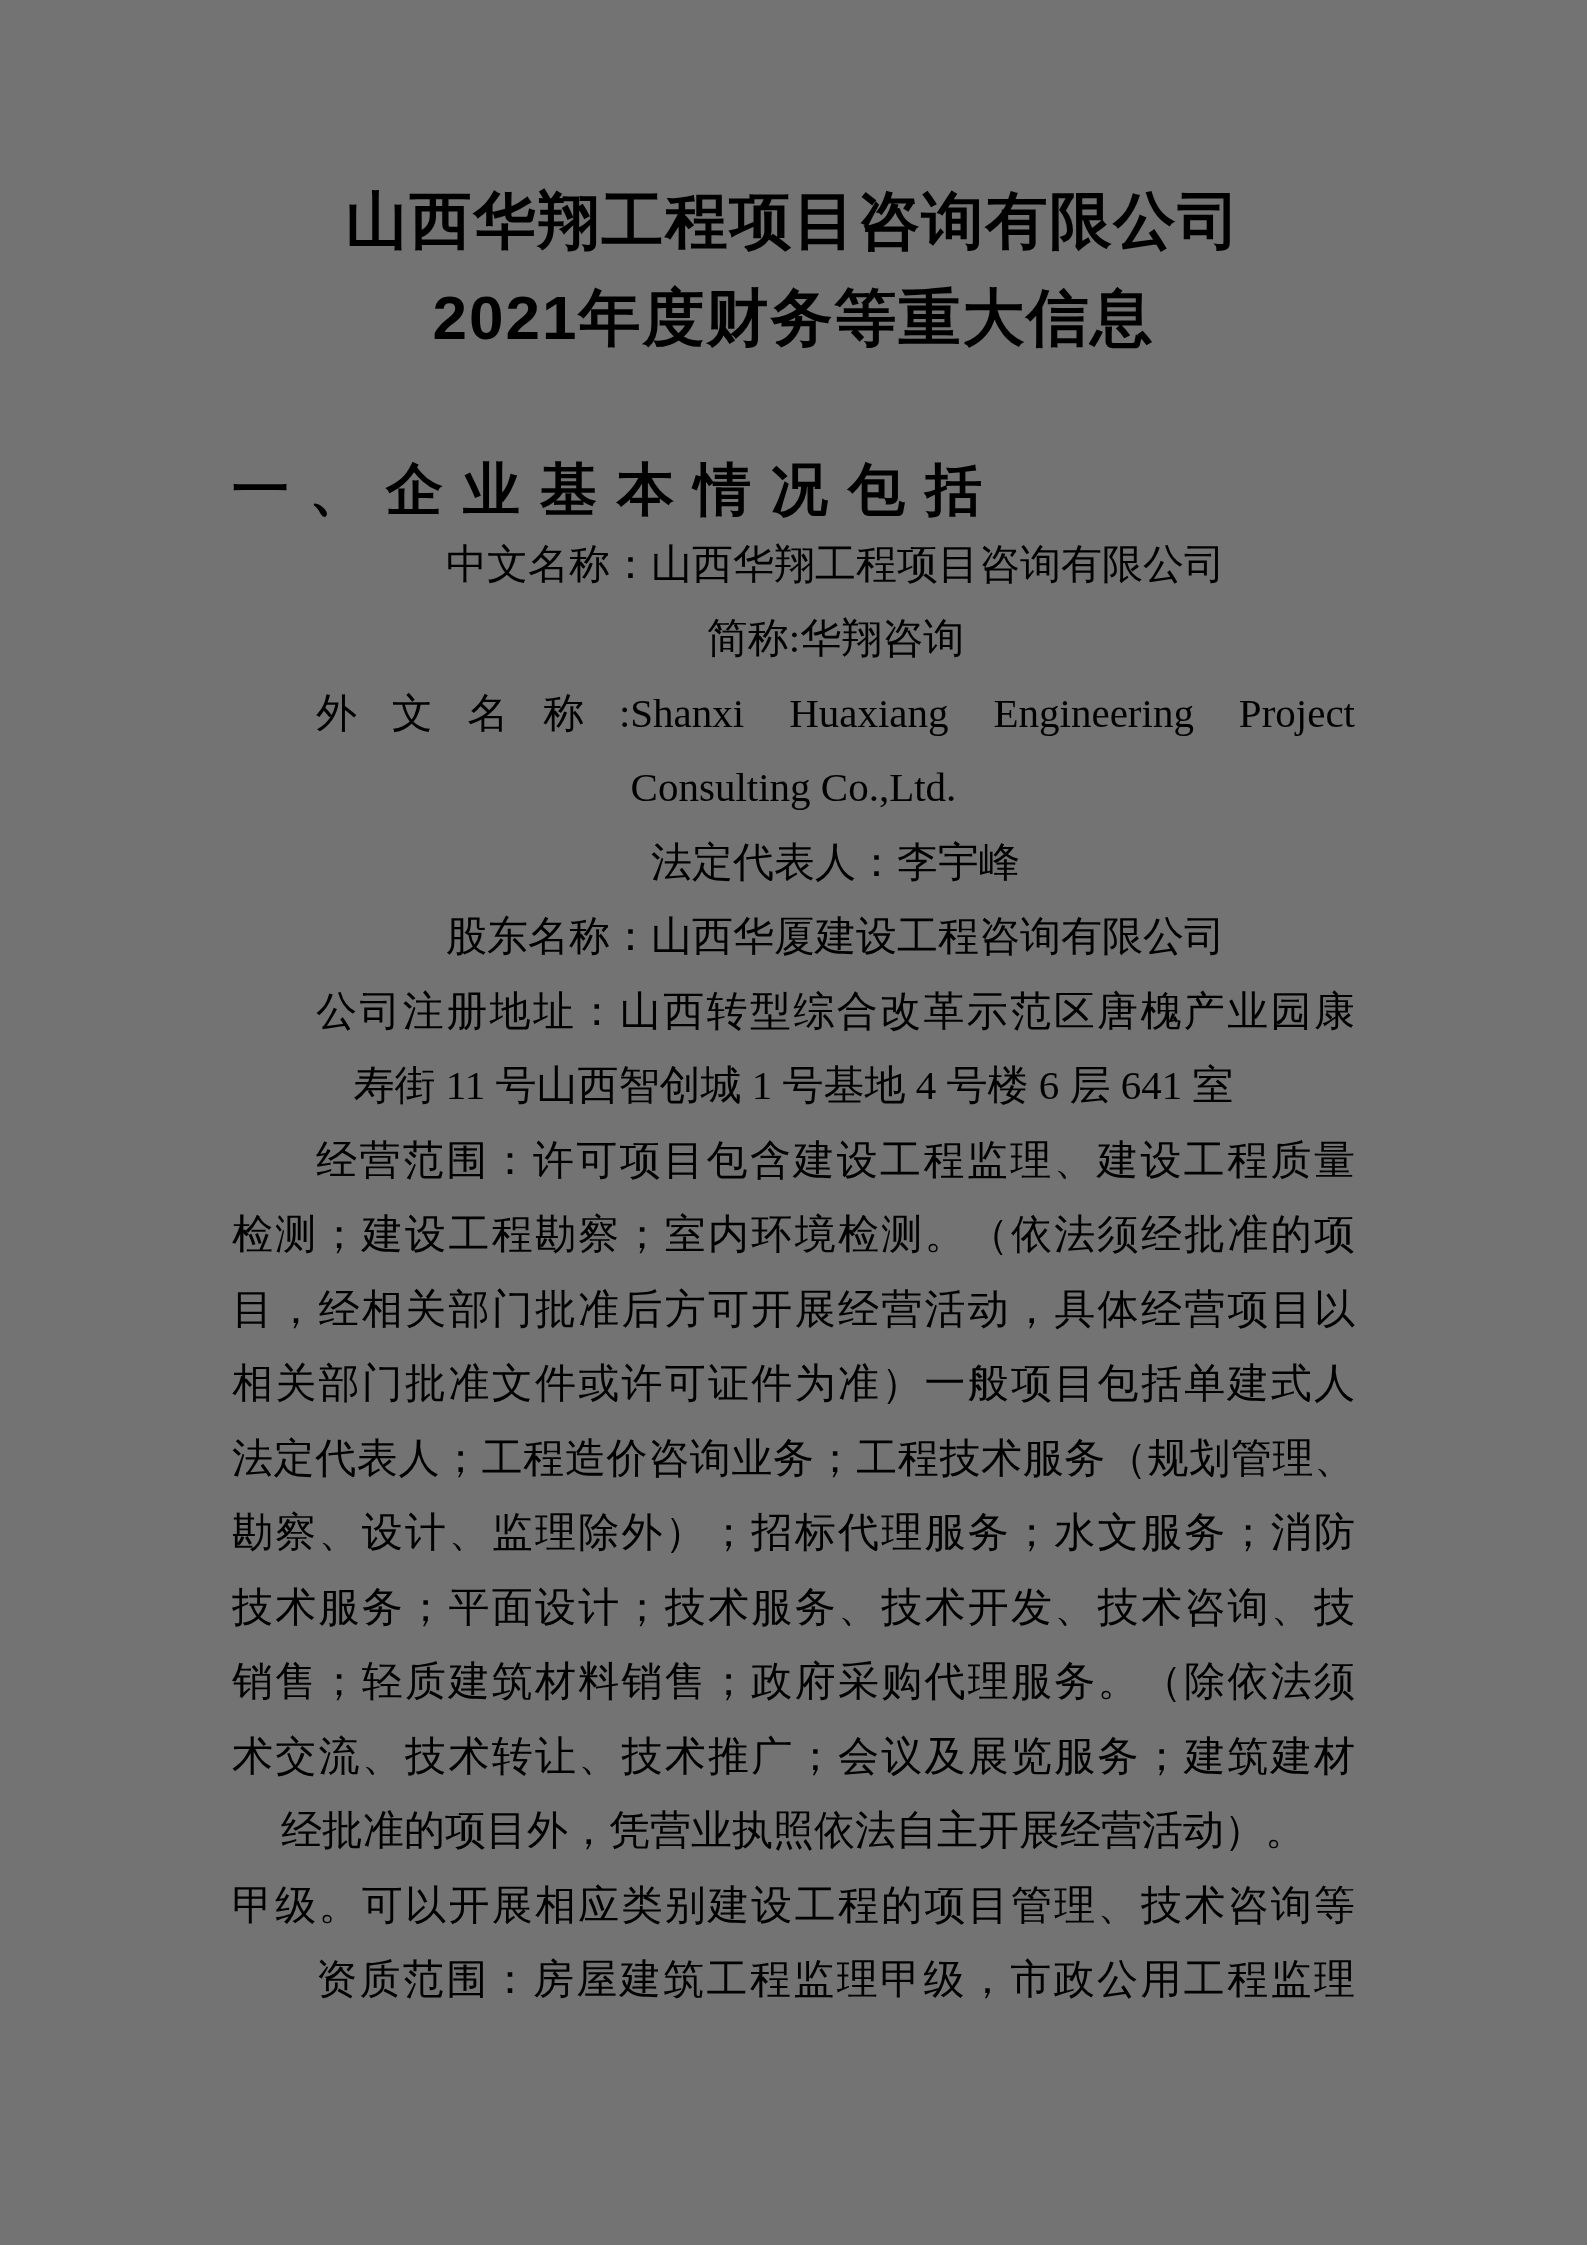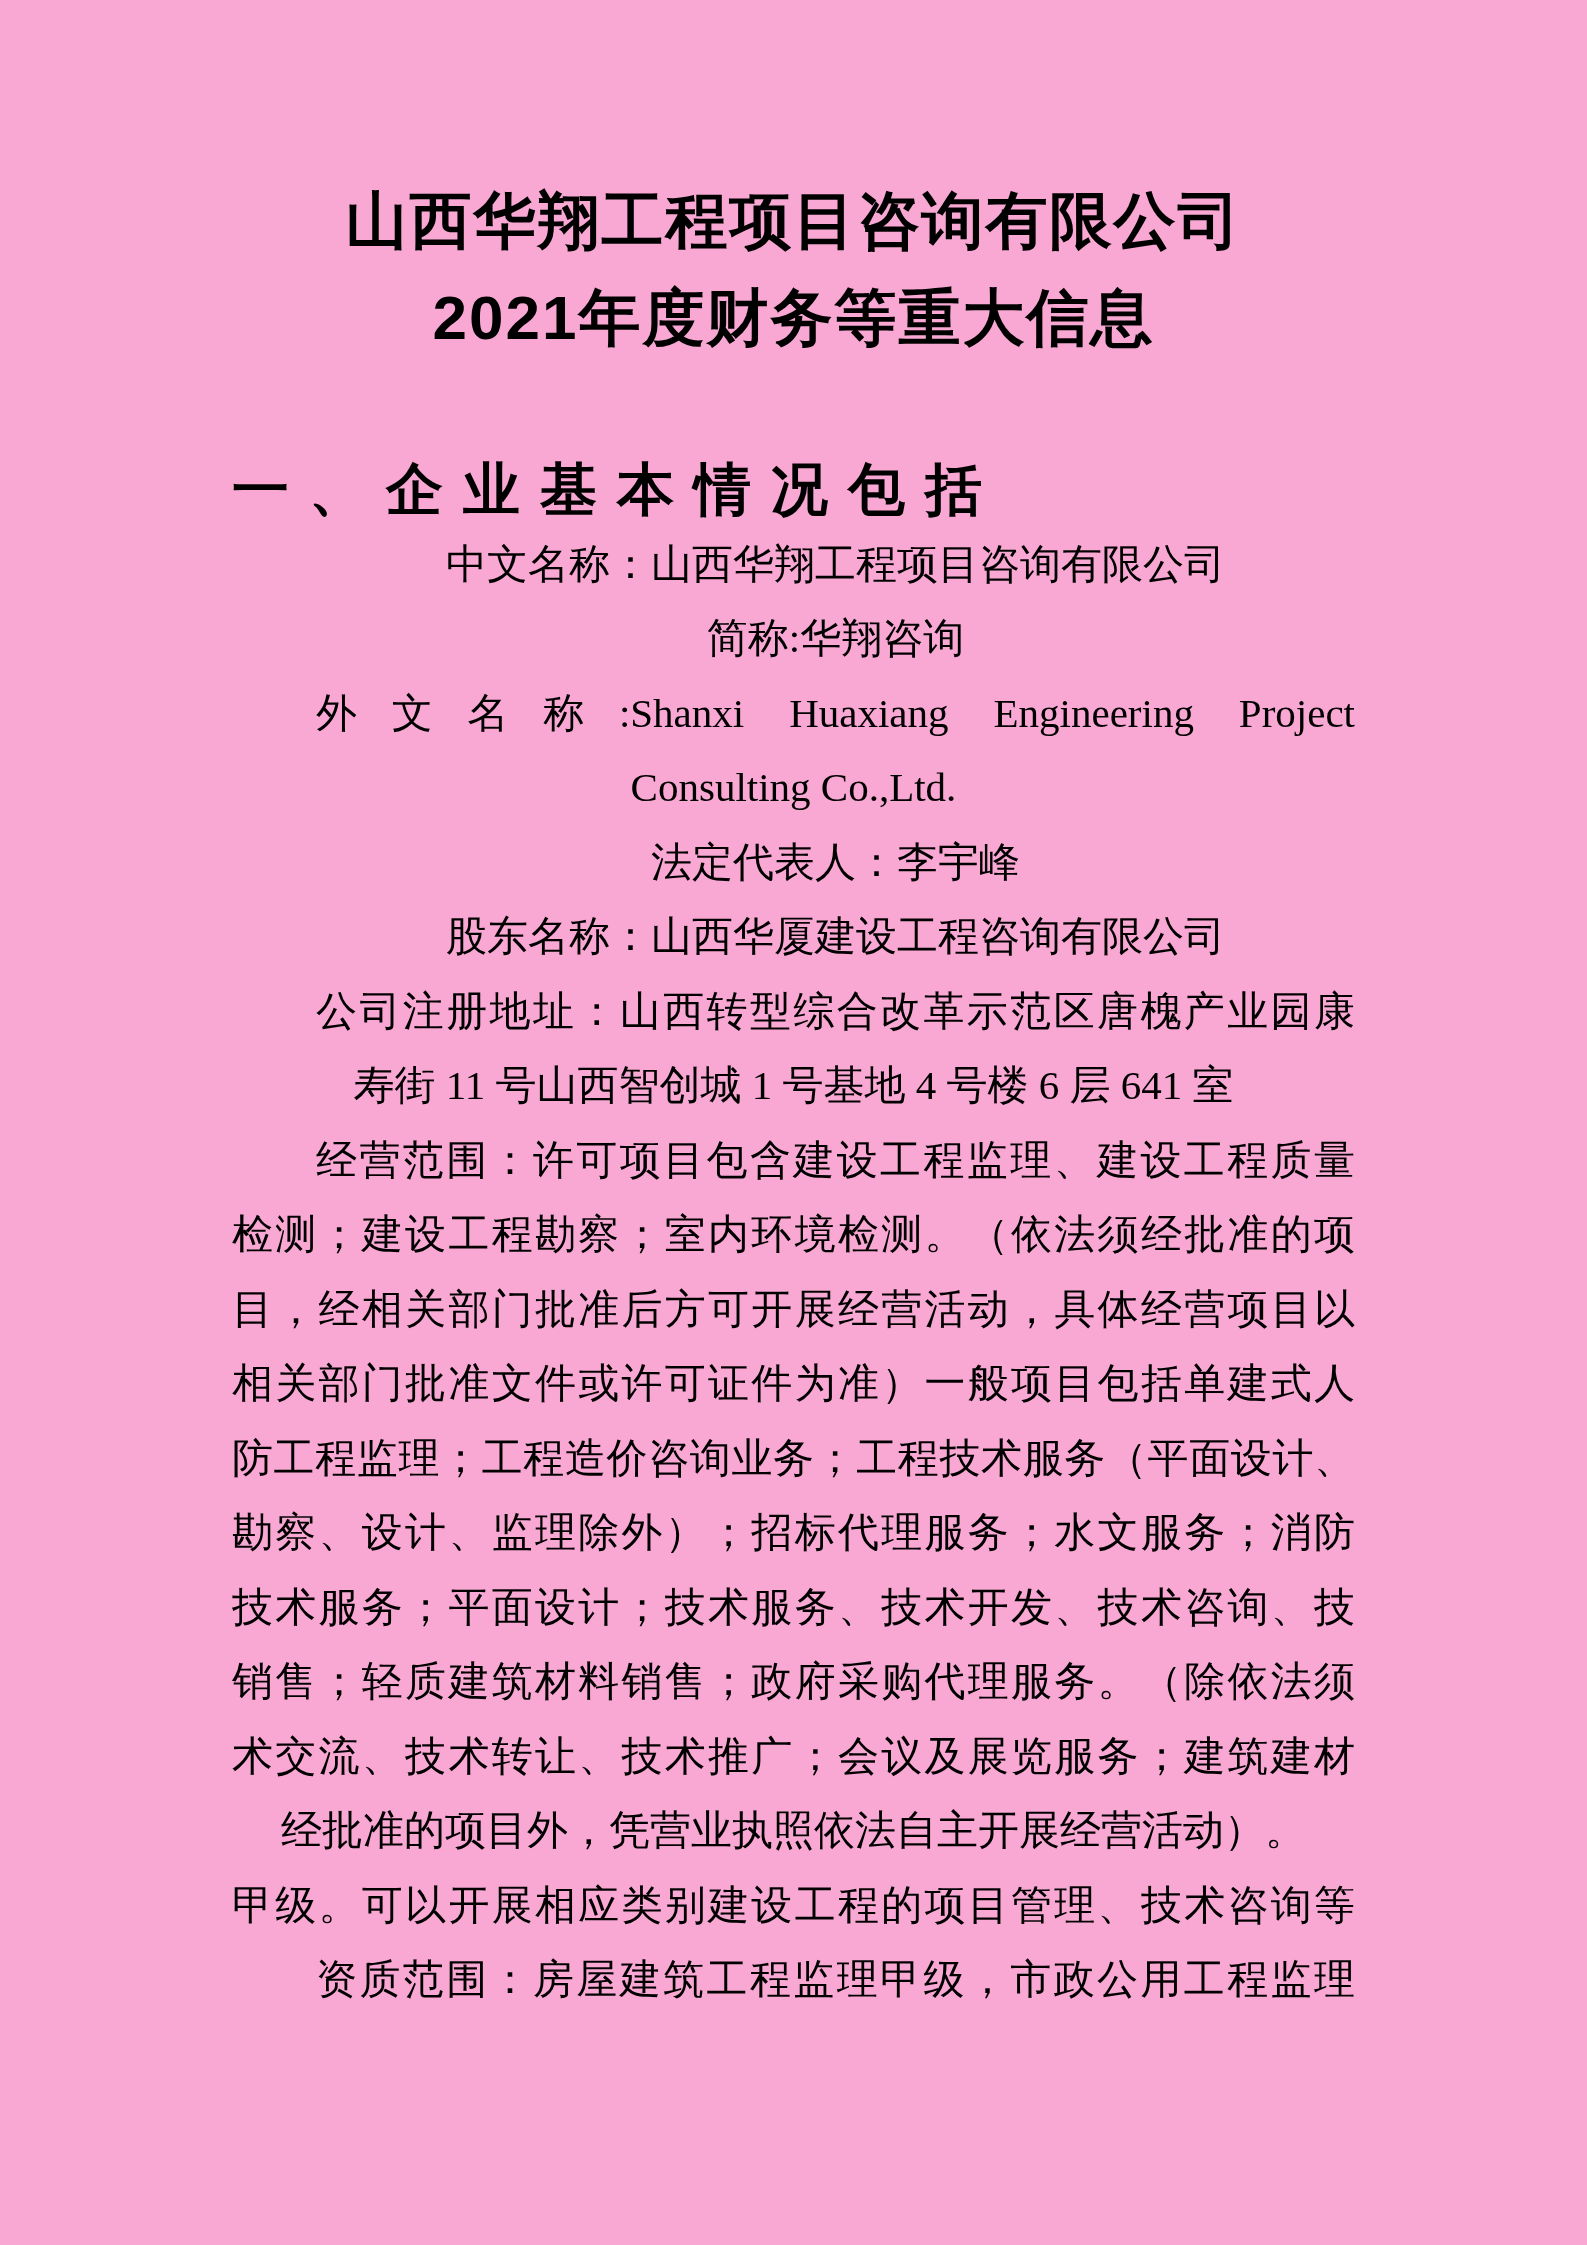--- a/index.html
+++ b/index.html
@@ -6,21 +6,21 @@
   body {
     width: 1587px;
     height: 2245px;
     background: #ffffff;
     color: #000000;
   }
   .page {
     position: relative;
     width: 1587px;
     height: 2245px;
-    background: #f9a8d4;
+    background: #737373;
     overflow: hidden;
     box-sizing: border-box;
   }
   .doc-title {
     padding-top: 172px;
     text-align: center;
     font-family: "Liberation Sans", "DejaVu Sans", sans-serif;
     font-weight: 700;
     font-size: 62px;
     line-height: 97px;
@@ -75,21 +75,21 @@
     <div class="line indent jfull">外文名称:Shanxi Huaxiang Engineering Project</div>
     <div class="line">Consulting Co.,Ltd.</div>
     <div class="line indent">法定代表人：李宇峰</div>
     <div class="line indent">股东名称：山西华厦建设工程咨询有限公司</div>
     <div class="line indent jfull">公司注册地址：山西转型综合改革示范区唐槐产业园康</div>
     <div class="line">寿街 11 号山西智创城 1 号基地 4 号楼 6 层 641 室</div>
     <div class="line indent jfull">经营范围：许可项目包含建设工程监理、建设工程质量</div>
     <div class="line jfull">检测；建设工程勘察；室内环境检测。（依法须经批准的项</div>
     <div class="line jfull">目，经相关部门批准后方可开展经营活动，具体经营项目以</div>
     <div class="line jfull">相关部门批准文件或许可证件为准）一般项目包括单建式人</div>
-    <div class="line jfull">防工程监理；工程造价咨询业务；工程技术服务（平面设计、</div>
+    <div class="line jfull">法定代表人；工程造价咨询业务；工程技术服务（规划管理、</div>
     <div class="line jfull">勘察、设计、监理除外）；招标代理服务；水文服务；消防</div>
     <div class="line jfull">技术服务；平面设计；技术服务、技术开发、技术咨询、技</div>
     <div class="line jfull">销售；轻质建筑材料销售；政府采购代理服务。（除依法须</div>
     <div class="line jfull">术交流、技术转让、技术推广；会议及展览服务；建筑建材</div>
     <div class="line">经批准的项目外，凭营业执照依法自主开展经营活动）。</div>
     <div class="line jfull">甲级。可以开展相应类别建设工程的项目管理、技术咨询等</div>
     <div class="line indent jfull">资质范围：房屋建筑工程监理甲级，市政公用工程监理</div>
   </div>
 
 </div>

